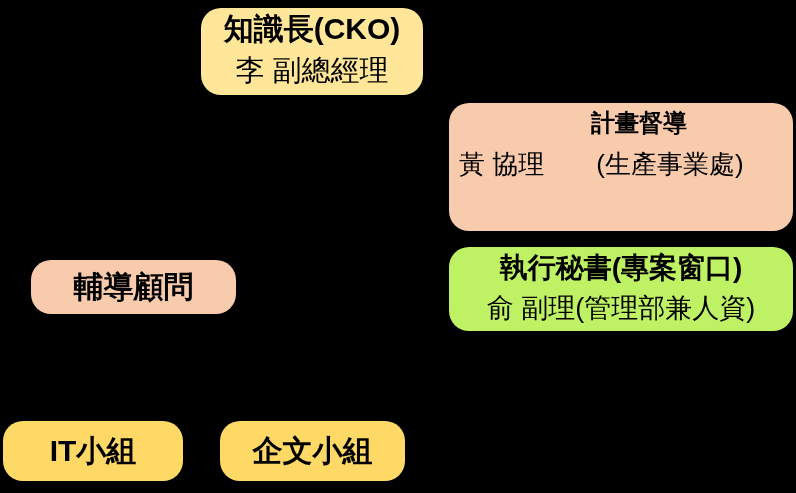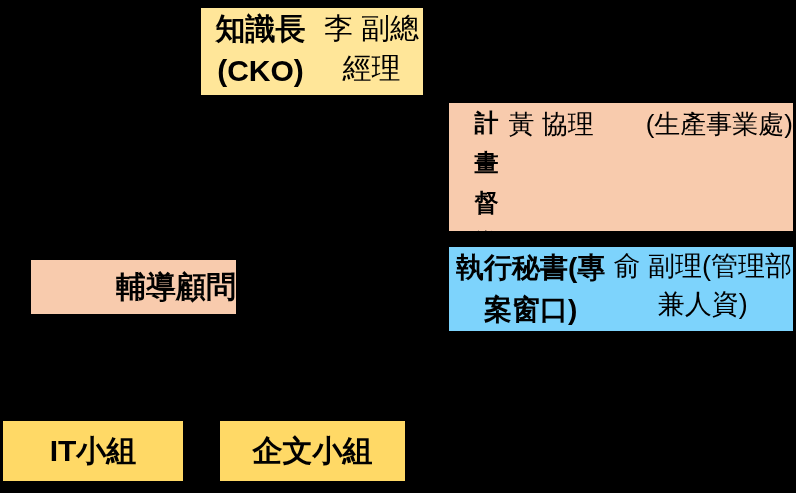--- a/index.html
+++ b/index.html
@@ -14,22 +14,23 @@
     position: relative;
     width: 796px;
     height: 493px;
     background: #000000;
   }
   .box {
     position: absolute;
     box-sizing: border-box;
     color: #000000;
     display: flex;
-    flex-direction: row;
-    justify-content: flex-end;
+    flex-direction: column;
+    justify-content: flex-start;
+    border-radius: 20px;
   }
   .title { font-weight: bold; }
 
   
   .cko {
     left: 201px; top: 8px; width: 222px; height: 87px;
   }
   .cko .title { font-size: 30px; line-height: 42px; text-align: center; }
   .cko .name  { font-size: 29px; line-height: 40px; text-align: center; }
 
@@ -80,21 +81,21 @@
 
   <div class="box supervision" style="background-color: rgb(248, 203, 173);">
     <div class="title">計畫督導</div>
     <div class="member">黃 協理　　(生產事業處)</div>
   </div>
 
   <div class="box consultant" style="background-color: rgb(248, 203, 173);">
     <div class="title">輔導顧問</div>
   </div>
 
-  <div class="box secretary" style="background-color: #7dd3fc;">
+  <div class="box secretary" style="background-color: #bef264;">
     <div class="title">執行秘書(專案窗口)</div>
     <div class="name">俞 副理(管理部兼人資)</div>
   </div>
 
   <div class="box team team-it" style="background-color: rgb(255, 217, 102);">
     <div class="label">IT小組</div>
   </div>
 
   <div class="box team team-culture" style="background-color: rgb(255, 217, 102);">
     <div class="label">企文小組</div>

